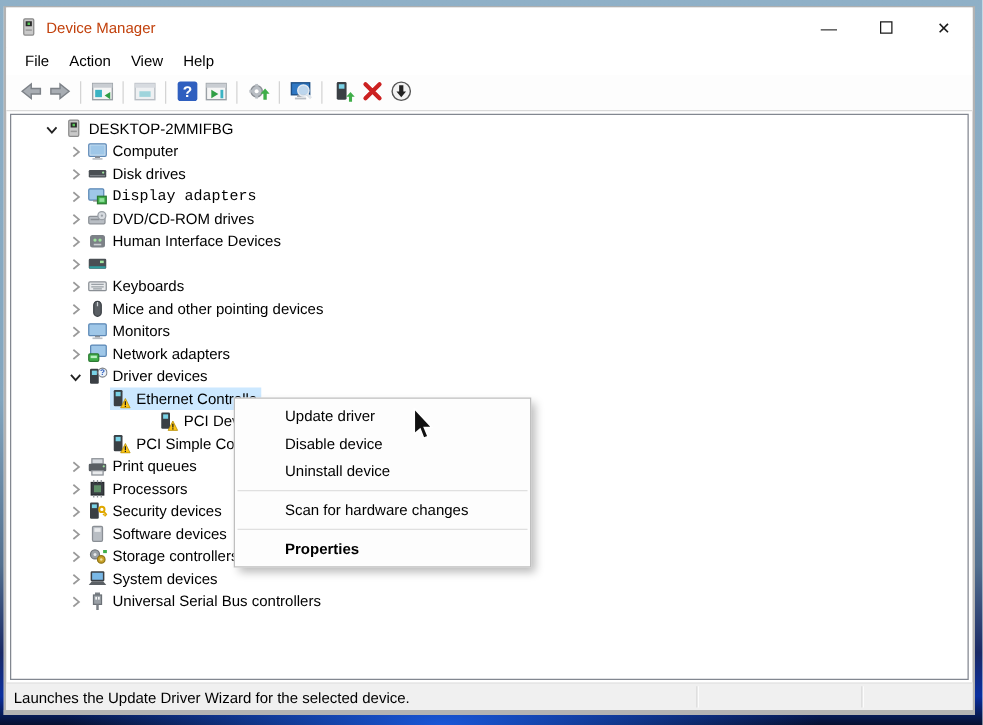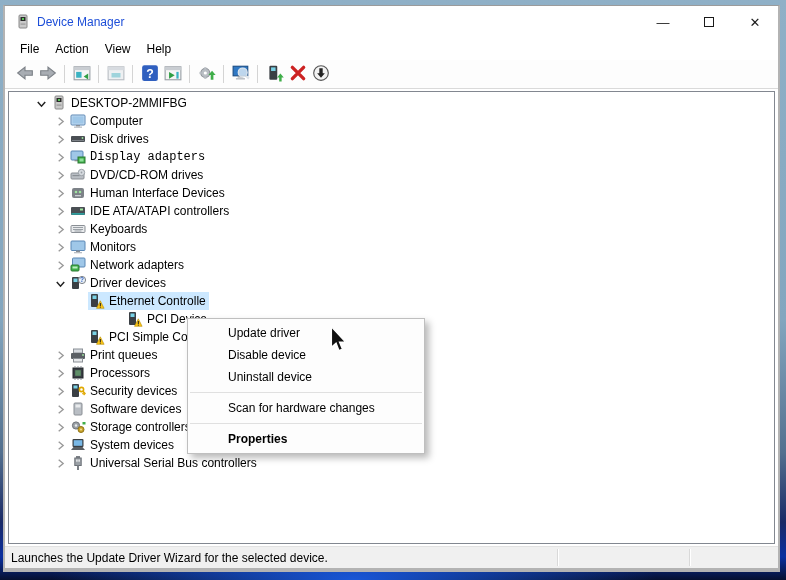--- a/index.html
+++ b/index.html
@@ -13,21 +13,21 @@
       linear-gradient(180deg,#8fb0c7 0%,#83a6bf 55%,#53708f 78%,#1a2a66 90%,#0a2fa0 96%,#061030 100%);
   }
   .window{
     position:absolute; left:3px; top:5px; width:777px; height:567px;
     background:#fff; border:1px solid #9b9b9b;
     border-right:2px solid #b3b3b3; border-left:2px solid #b3b3b3; border-bottom:4px solid #b3b3b3;
     display:flex; flex-direction:column;
   }
   .titlebar{ height:32px; display:flex; align-items:center; background:#fff; flex:0 0 auto; }
   .titlebar .app-icon{ margin:0 6px 0 10px; width:16px; height:16px; }
-  .titlebar .title{ font-size:12px; color:#1d4ed8; }
+  .titlebar .title{ font-size:12px; color:#c2410c; }
   .caption-buttons{ margin-left:auto; display:flex; height:100%; }
   .caption-buttons .cbtn{
     width:46px; height:100%; display:flex; align-items:center; justify-content:center;
     font-size:13px; color:#1a1a1a; background:transparent; border:none; cursor:default;
   }
   .cbtn.maxi span{ display:block; width:10px; height:10px; border:1px solid #1a1a1a; }
   .menubar{ height:22px; display:flex; align-items:center; padding-left:7px; background:#fff; flex:0 0 auto; }
   .menubar .mitem{ padding:2px 8px; }
   .toolbar{ height:29px; display:flex; align-items:center; padding-left:8px; background:#fdfdfd; border-bottom:1px solid #dadada; flex:0 0 auto; }
   .toolbar .tbtn{ width:23px; height:23px; display:flex; align-items:center; justify-content:center; background:transparent; border:none; padding:0; }
@@ -289,39 +289,54 @@
           </svg>
         </span>
         <span class="row-content">
           <span class="ticon">
             <svg viewBox="0 0 16 16">
               <rect x="1" y="4" width="14" height="8" rx="1" fill="#4a4f54"></rect>
               <rect x="1.5" y="10" width="13" height="1.8" fill="#2f9e9e"></rect>
               <rect x="10" y="5.5" width="3" height="2" fill="#9fe49f"></rect>
             </svg>
           </span>
-          <span>IDE ATA/ATAPI controllers</span>
         </span>
       </div>
       <div class="trow" style="padding-left: 43px;">
         <span class="chev">
           <svg viewBox="0 0 16 16">
             <path d="M6.3 4.5 L10.5 8 L6.3 11.5" fill="none" stroke="#9a9a9a" stroke-width="1.3"></path>
           </svg>
         </span>
         <span class="row-content">
           <span class="ticon">
             <svg viewBox="0 0 16 16">
               <rect x="1" y="4.5" width="14" height="7" rx="1" fill="#e8eaec" stroke="#8a8f95"></rect>
               <line x1="3" y1="6.5" x2="13" y2="6.5" stroke="#9aa0a6"></line>
               <line x1="3" y1="8.5" x2="13" y2="8.5" stroke="#9aa0a6"></line>
               <line x1="4.5" y1="10" x2="11.5" y2="10" stroke="#9aa0a6"></line>
             </svg>
           </span>
           <span>Keyboards</span>
+        </span>
+      </div>
+      <div class="trow" style="padding-left: 43px;">
+        <span class="chev">
+          <svg viewBox="0 0 16 16">
+            <path d="M6.3 4.5 L10.5 8 L6.3 11.5" fill="none" stroke="#9a9a9a" stroke-width="1.3"></path>
+          </svg>
+        </span>
+        <span class="row-content">
+          <span class="ticon">
+            <svg viewBox="0 0 16 16">
+              <rect x="5" y="2" width="6" height="12" rx="3" fill="#5a5f64" stroke="#3a3f44"></rect>
+              <line x1="8" y1="2.5" x2="8" y2="6" stroke="#caced2"></line>
+            </svg>
+          </span>
+          <span>Mice and other pointing devices</span>
         </span>
       </div>
       <div class="trow" style="padding-left: 43px;">
         <span class="chev">
           <svg viewBox="0 0 16 16">
             <path d="M6.3 4.5 L10.5 8 L6.3 11.5" fill="none" stroke="#9a9a9a" stroke-width="1.3"></path>
           </svg>
         </span>
         <span class="row-content">
           <span class="ticon">

